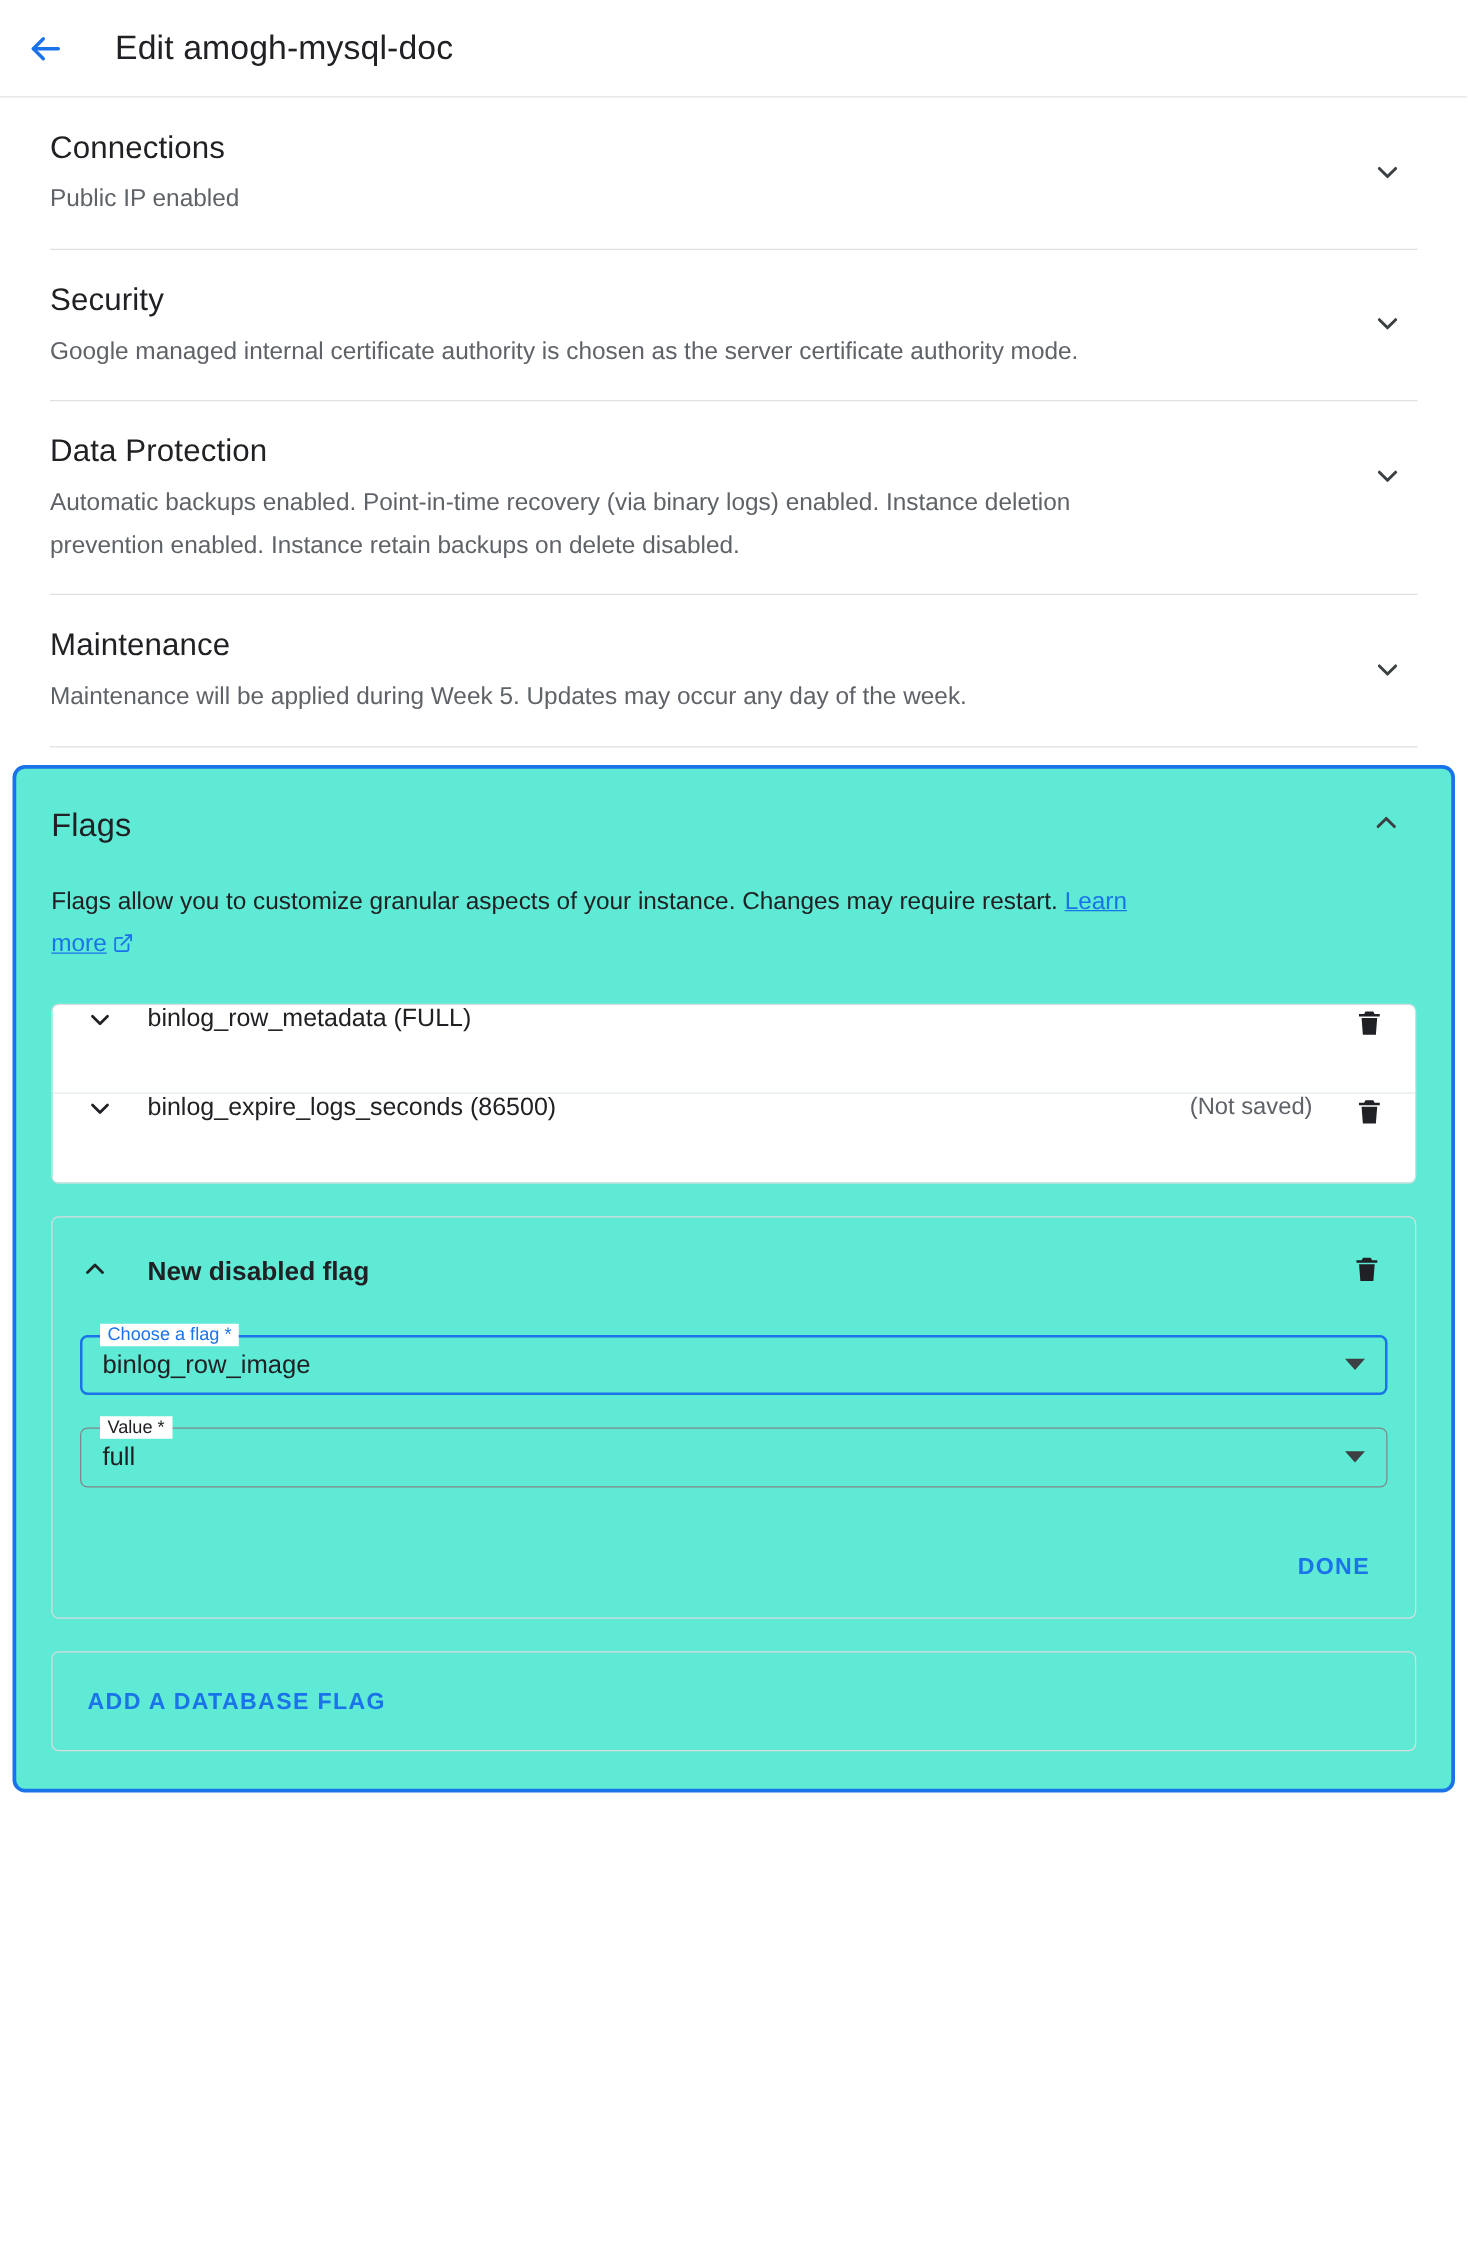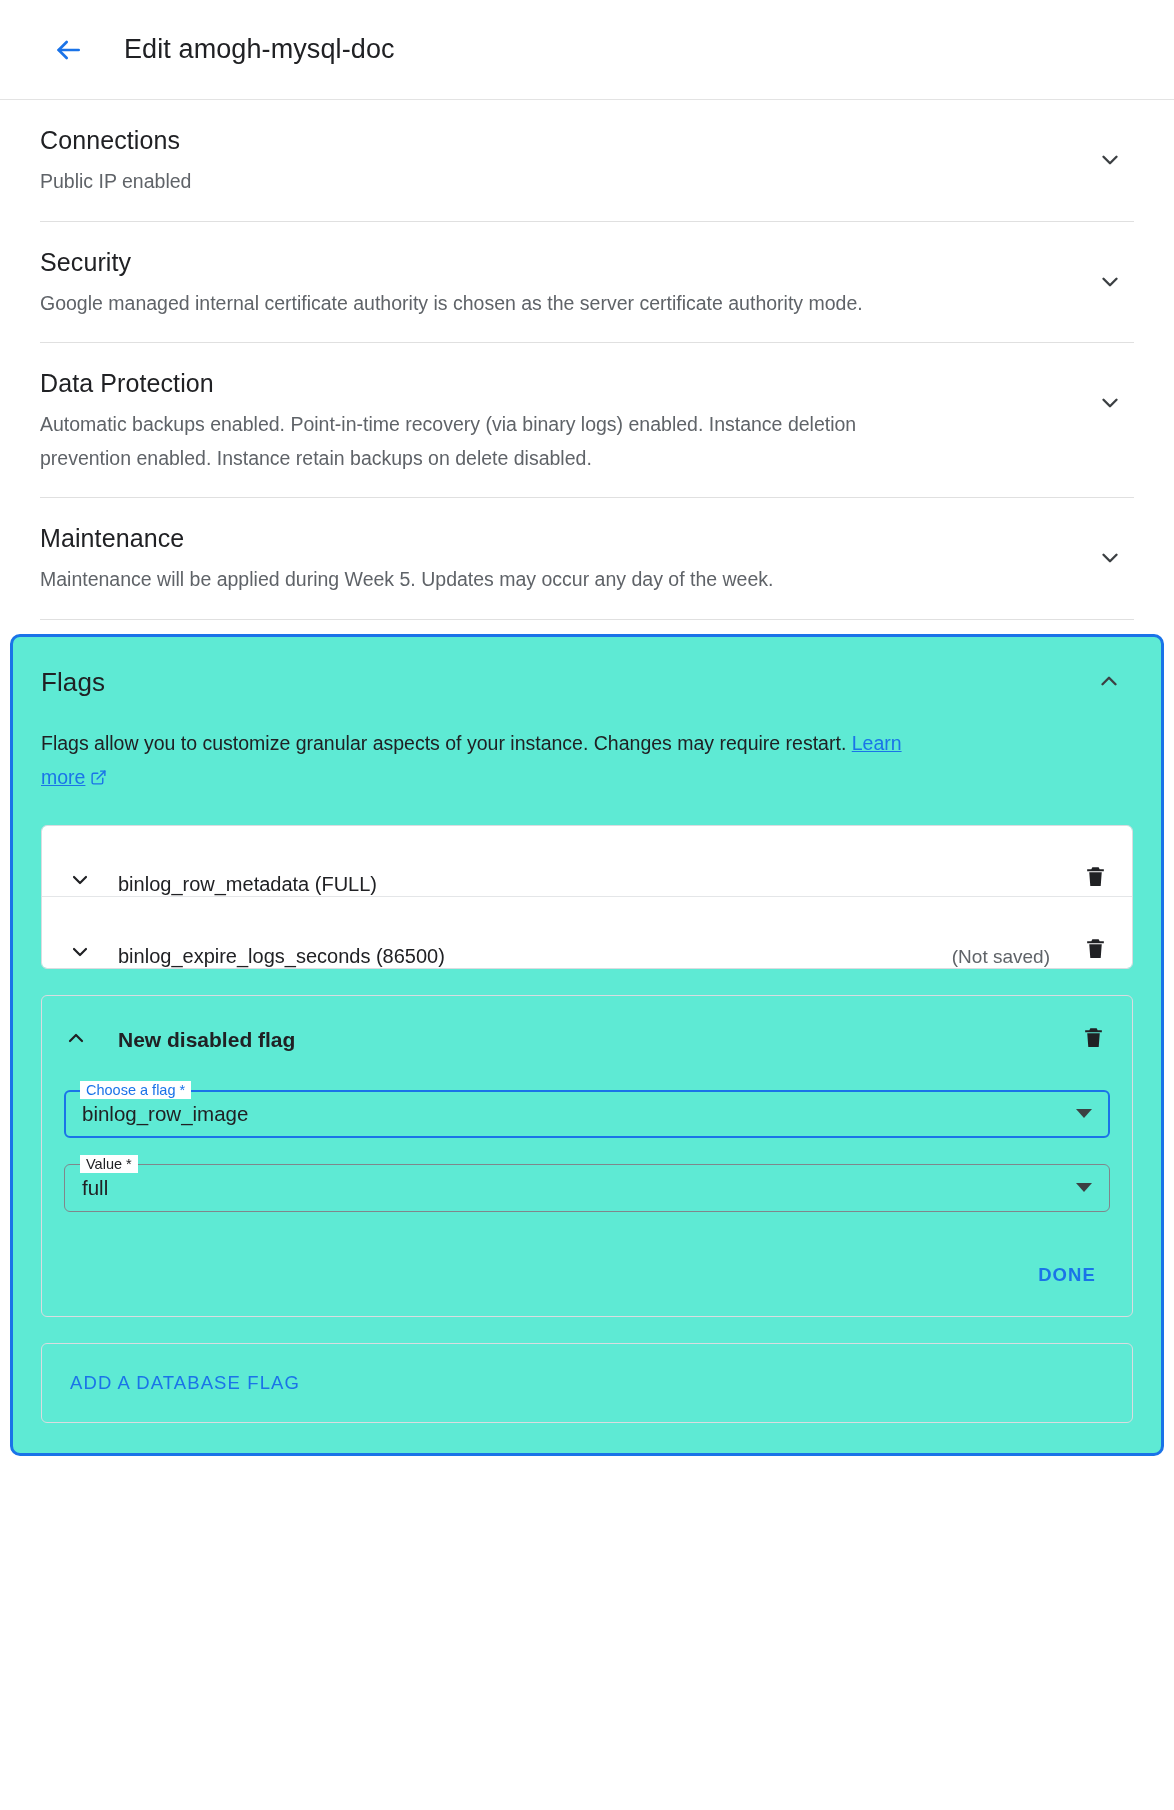--- a/index.html
+++ b/index.html
@@ -11,25 +11,25 @@
     color: #202124;
   }
   body {
     width: 1174px;
     min-height: 1810px;
     position: relative;
   }
 
   
   .header {
-    height: 100px;
+    height: 78px;
     display: flex;
     align-items: center;
     border-bottom: 1px solid #e3e3e3;
-    padding-left: 40px;
+    padding-left: 8px;
   }
   .back-btn {
     width: 56px;
     height: 56px;
     display: flex;
     align-items: center;
     justify-content: center;
     cursor: pointer;
     border-radius: 50%;
   }
@@ -118,21 +118,21 @@
   }
 
   .flag-list {
     border: 1px solid #dadce0;
     border-radius: 6px;
     margin-top: 28px;
     overflow: hidden;
   }
   .flag-row {
     display: flex;
-    align-items: flex-end;
+    align-items: flex-start;
     height: 71px;
     padding: 0 20px 0 18px;
     border-bottom: 1px solid #e4e6e8;
     background: #fff;
   }
   .flag-row:last-child { border-bottom: none; }
   .flag-row .chev-small {
     width: 40px;
     display: flex;
     align-items: center;
@@ -255,21 +255,21 @@
     border-radius: 6px;
     margin: 26px 0 0 0;
     height: 80px;
     display: flex;
     align-items: center;
     padding-left: 28px;
   }
   .add-flag-label {
     color: #1a73e8;
     font-size: 18.5px;
-    font-weight: normal;
+    font-weight: bold;
     letter-spacing: 1.1px;
     cursor: pointer;
   }
 </style>
 </head>
 <body>
 
 <div class="header">
   <div class="back-btn">
     <span>

